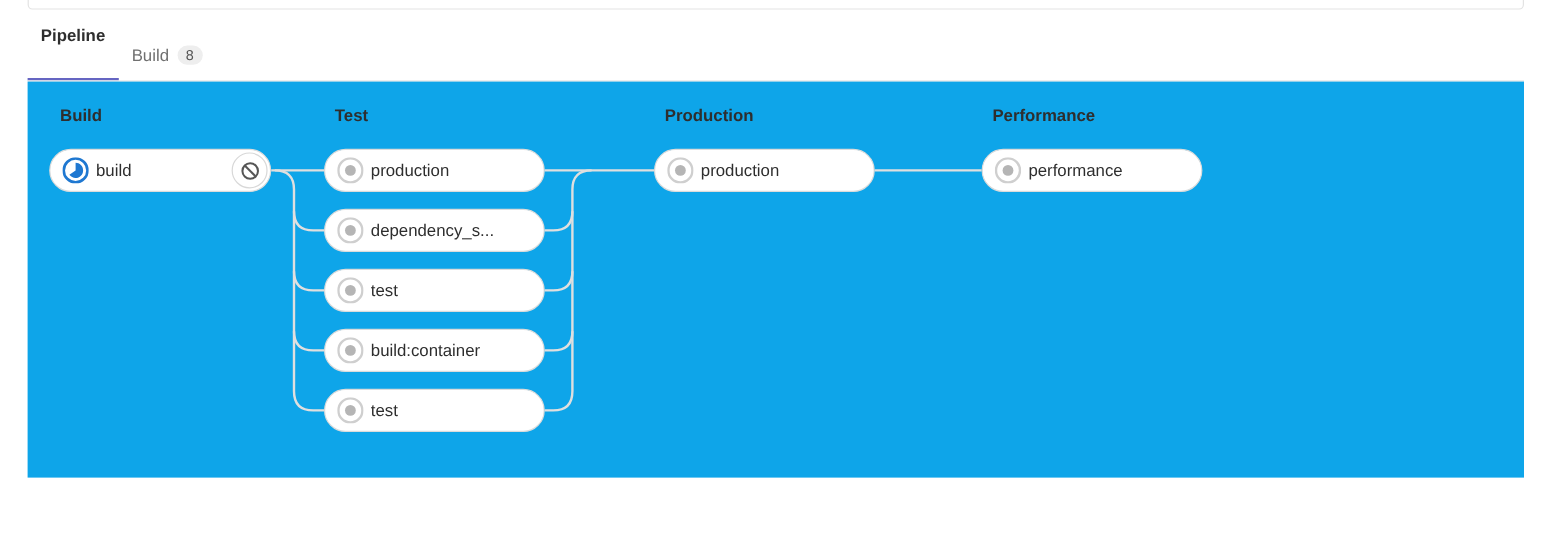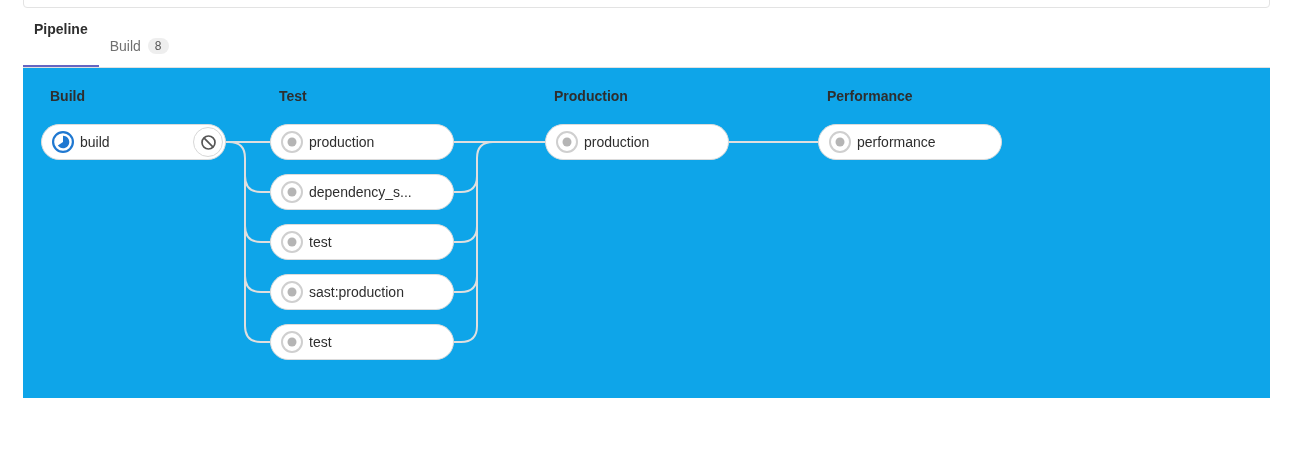--- a/index.html
+++ b/index.html
@@ -211,21 +211,21 @@
       <span class="job-label">test</span>
     </div>
 
     <div class="job r4">
       <span class="status-icon">
         <svg width="22" height="22" viewBox="0 0 22 22">
           <circle cx="11" cy="11" r="10" fill="#ffffff" stroke="#cfcfcf" stroke-width="2"></circle>
           <circle cx="11" cy="11" r="4.5" fill="#b5b5b5"></circle>
         </svg>
       </span>
-      <span class="job-label">sast:production</span>
+      <span class="job-label">build:container</span>
     </div>
 
     <div class="job r5">
       <span class="status-icon">
         <svg width="22" height="22" viewBox="0 0 22 22">
           <circle cx="11" cy="11" r="10" fill="#ffffff" stroke="#cfcfcf" stroke-width="2"></circle>
           <circle cx="11" cy="11" r="4.5" fill="#b5b5b5"></circle>
         </svg>
       </span>
       <span class="job-label">test</span>

